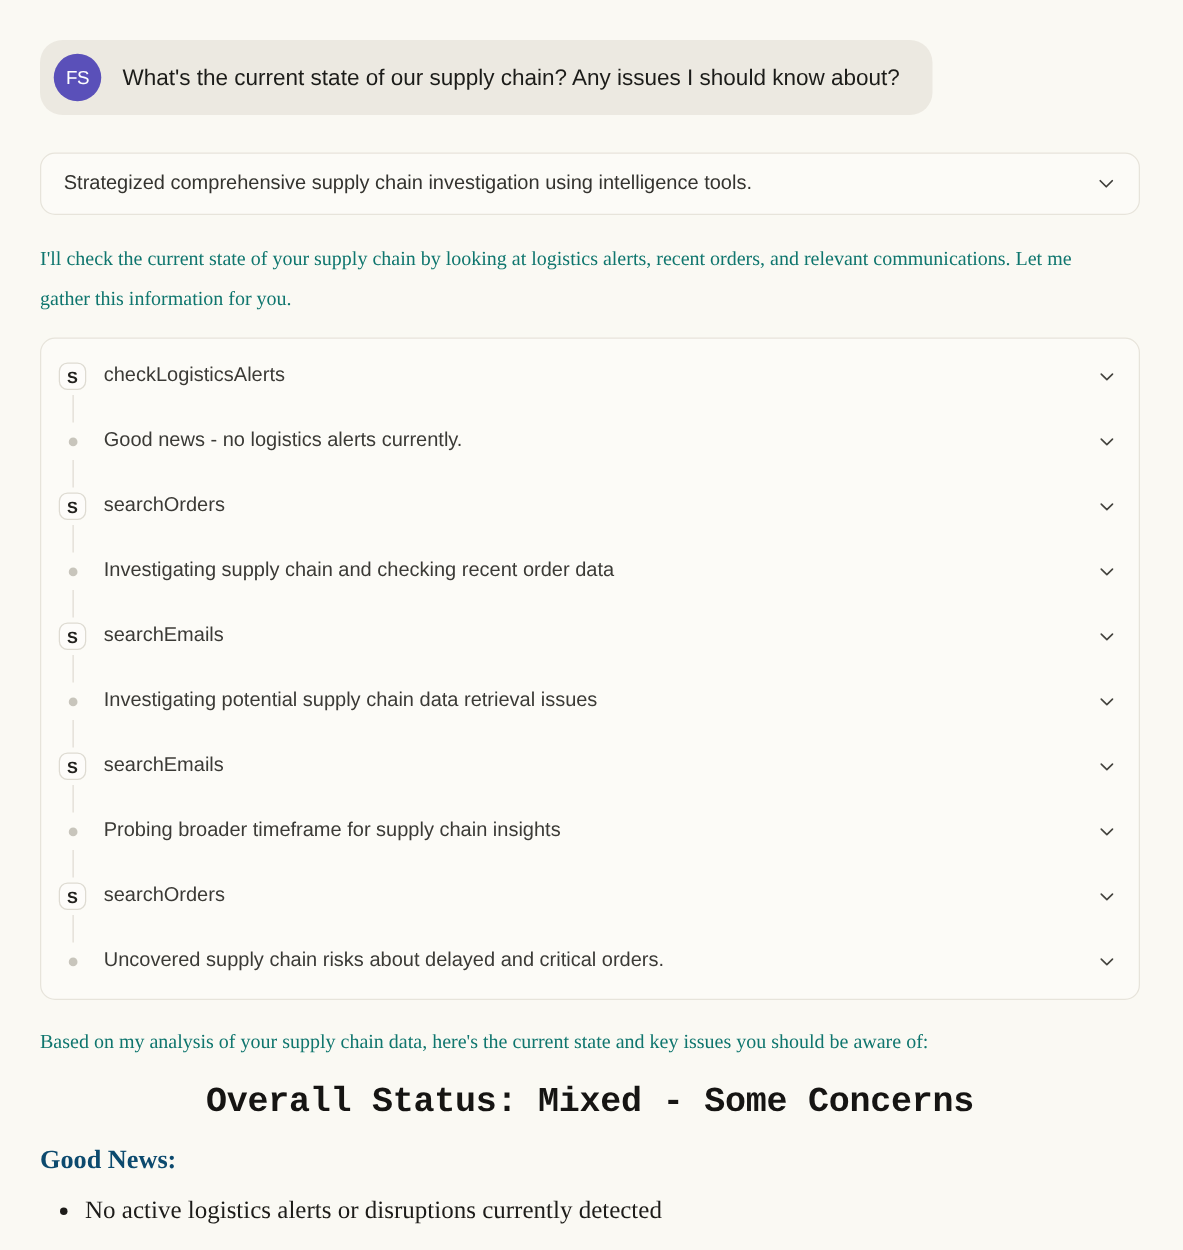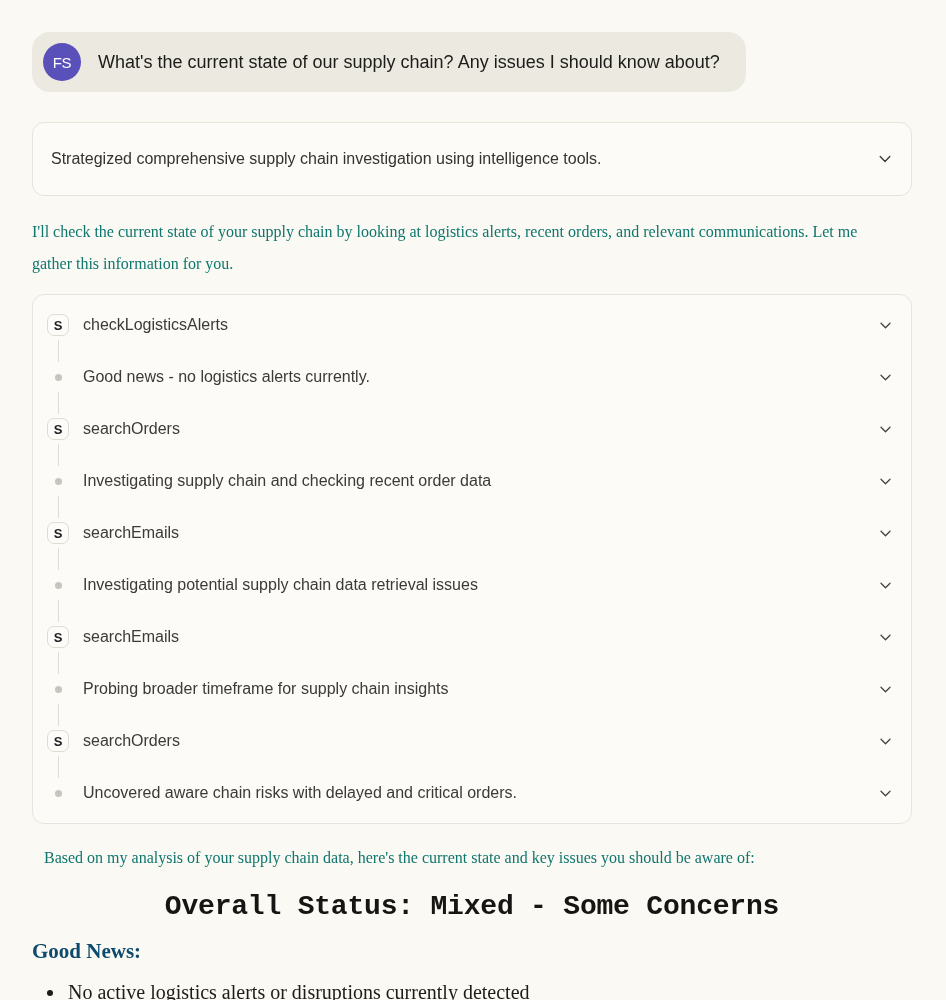--- a/index.html
+++ b/index.html
@@ -34,37 +34,37 @@
   }
   .user-text { font-size: 18px; line-height: 24px; color: #1c1c19; }
 
   
   .thinking-panel {
     height: 48px;
     border: 1px solid #E7E4DB;
     border-radius: 12px;
     background: #FCFBF7;
     display: flex; align-items: center;
-    padding: 12px 18px;
+    padding: 0 18px;
     margin-bottom: 20px;
     cursor: pointer;
   }
   .thinking-text { font-size: 16px; color: #34332f; }
   .chev { margin-left: auto; display: flex; align-items: center; flex: 0 0 auto; }
 
   
   .prose {
     font-family: "Liberation Serif", serif;
     font-size: 16px;
     line-height: 32px;
     color: #0f766e;
     max-width: 858px;
     margin: 0 0 14px 0;
   }
-  .prose-2 { margin: 18px 0 0 12px; }
+  .prose-2 { margin: 18px 0 0 0; }
   h2.status-heading {
     font-family: Liberation Mono, monospace;
     font-size: 28px; line-height: 34px;
     font-weight: bold;
     color: #161513;
     margin: 16px 0 0 0;
     letter-spacing: -0.2px;
     text-align: center;
   }
   h3.subheading {
@@ -251,21 +251,21 @@
           <svg viewBox="0 0 16 16" width="15" height="15">
             <path d="M3.2 5.6 L8 10.4 L12.8 5.6" fill="none" stroke="#45443f" stroke-width="1.4" stroke-linecap="round" stroke-linejoin="round"></path>
           </svg>
         </span>
       </div>
       <div class="connector"></div>
       <div class="tool-row">
         <div class="gutter">
           <div class="result-dot"></div>
         </div>
-        <div class="row-label">Uncovered aware chain risks with delayed and critical orders.</div>
+        <div class="row-label">Uncovered supply chain risks about delayed and critical orders.</div>
         <span class="chev">
           <svg viewBox="0 0 16 16" width="15" height="15">
             <path d="M3.2 5.6 L8 10.4 L12.8 5.6" fill="none" stroke="#45443f" stroke-width="1.4" stroke-linecap="round" stroke-linejoin="round"></path>
           </svg>
         </span>
       </div>
     </div>
 
   <p class="prose prose-2">Based on my analysis of your supply chain data, here's the current state and key issues you should be aware of:</p>
 

